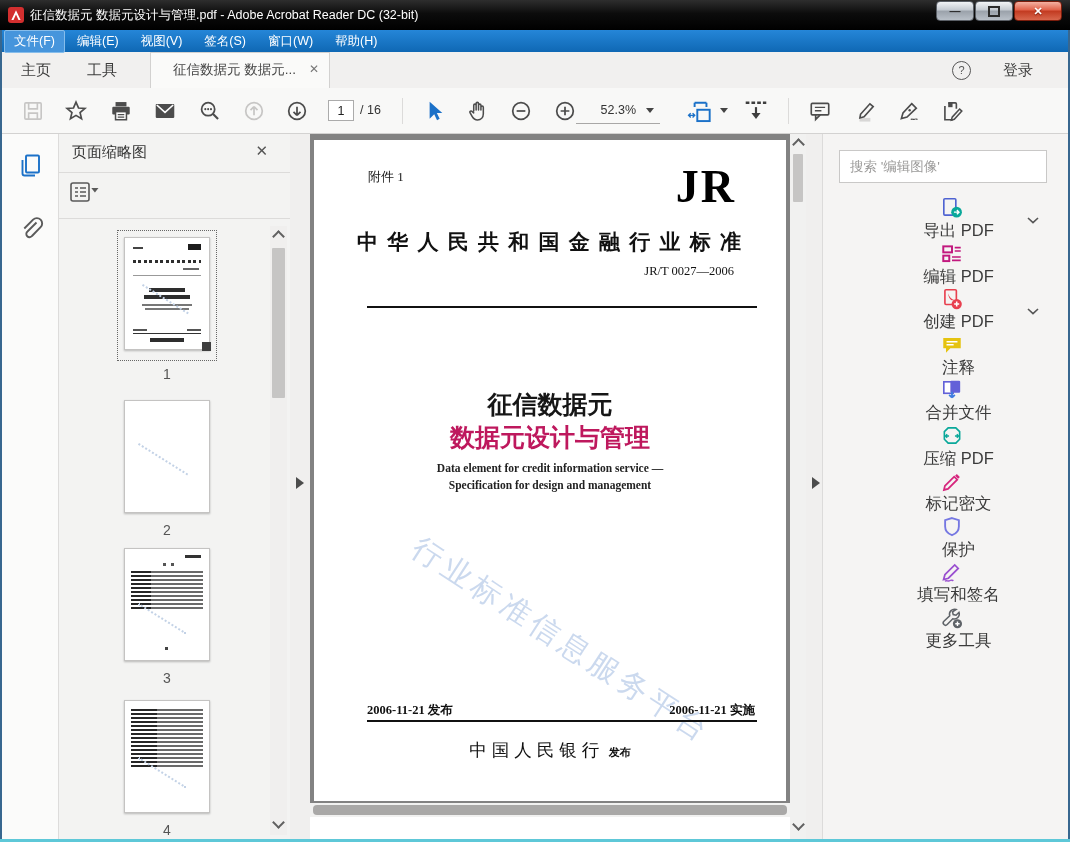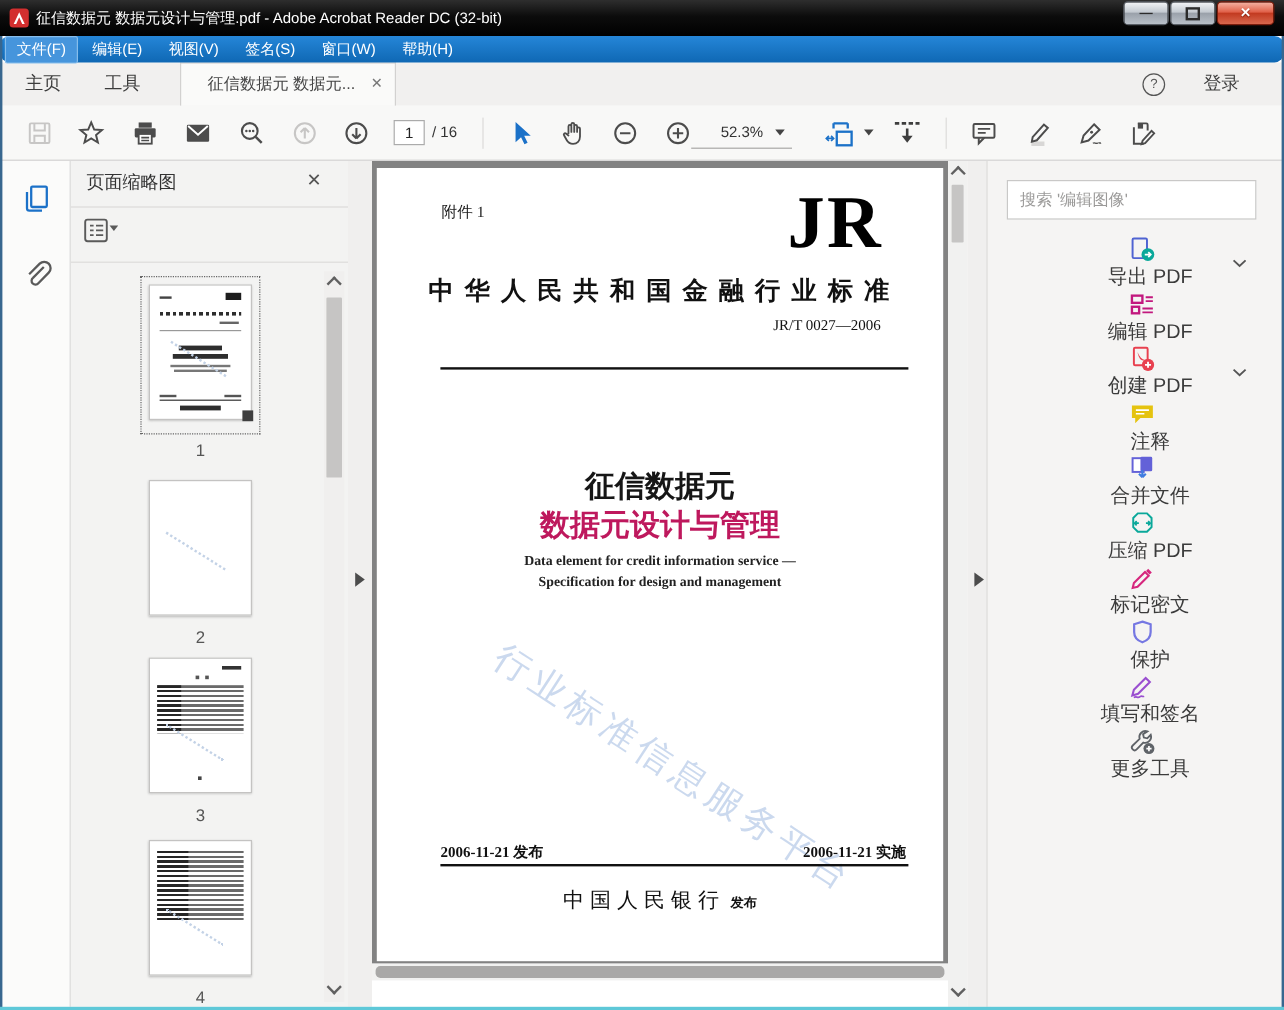--- a/index.html
+++ b/index.html
@@ -16,21 +16,21 @@
   .wbtn{width:38px;height:20px;margin-left:1px;border-radius:4px;border:1px solid #5a5f66;
     background:linear-gradient(180deg,#f2f4f6,#c3c9d0 45%,#9aa1aa 50%,#b9c0c8);
     display:flex;align-items:center;justify-content:center;box-sizing:border-box;}
   .wbtn.close{width:48px;border-color:#7c1d0c;
     background:linear-gradient(180deg,#f3b1a2,#e06048 45%,#c23a20 50%,#d8674d);}
   .wbtn .glyph{font-size:11px;line-height:1;color:#2b2b2b;font-weight:bold;}
   .wbtn.close .glyph{color:#fff;text-shadow:0 1px 1px #7a1a09;}
   .wbtn .boxg{width:8px;height:7px;border:2px solid #2b2b2b;}
   
   .menubar{position:absolute;left:0;top:30px;width:1070px;height:22px;
-    background:linear-gradient(180deg,#2586d8,#0f68b4);display:flex;align-items:center;padding-left:4px;box-sizing:border-box;z-index:29;border-radius:8px;}
+    background:linear-gradient(180deg,#2586d8,#0f68b4);display:flex;align-items:center;padding-left:4px;box-sizing:border-box;z-index:29;}
   .menu-item{color:#fff;font-size:12.5px;padding:2px 9px;margin-right:2px;border-radius:2px;border:1px solid transparent;}
   .menu-item.active{background:#4а95dc;background:#4695dc;border-color:#86bdeb;}
   
   .tabbar{position:absolute;left:0;top:52px;width:1070px;height:36px;background:#f1f0ef;z-index:28;}
   .tab-static{position:absolute;top:0;height:36px;line-height:36px;font-size:15px;color:#3c3c3c;}
   .doc-tab{position:absolute;left:150px;top:0;width:180px;height:36px;background:#fafaf9;
     border:1px solid #d2d1d0;border-bottom:none;box-sizing:border-box;}
   .doc-tab .lbl{position:absolute;left:22px;top:0;height:34px;line-height:34px;font-size:13.5px;color:#454545;white-space:nowrap;}
   .doc-tab .x{position:absolute;right:10px;top:10px;font-size:12px;color:#777;line-height:1;}
   .help-circle{position:absolute;left:952px;top:9px;width:17px;height:17px;border:1.6px solid #555;border-radius:50%;
@@ -300,21 +300,21 @@
     </div>
 
     <div class="collapse-strip" style="left:290px">
       <span class="tri-right" style="left:6px;top:343px"></span>
     </div>
 
     <div class="docarea">
       <div class="doc-gray">
         <div class="page">
           <span class="abs serif" style="left:54px;top:28px;font-size:13px;color:#1a1a1a">附件 1</span>
-          <span class="abs serif" style="right:50px;top:15px;font-size:62px;font-weight:bold;letter-spacing:2px;line-height:1">JR</span>
+          <span class="abs serif" style="right:50px;top:24px;font-size:46px;font-weight:bold;letter-spacing:2px;line-height:1">JR</span>
           <div class="abs serif" style="left:0;right:0;top:88px;text-align:center;font-size:21px;font-weight:700;letter-spacing:2px;color:#111">中 华 人 民 共 和 国 金 融 行 业 标 准</div>
           <span class="abs serif" style="right:52px;top:124px;font-size:12.5px;color:#111">JR/T 0027—2006</span>
           <span class="abs" style="left:53px;top:166px;width:390px;height:2px;background:#111"></span>
           <div class="abs" style="left:0;right:0;top:248px;text-align:center;font-size:25px;font-weight:bold;color:#161616">征信数据元</div>
           <div class="abs" style="left:0;right:0;top:281px;text-align:center;font-size:25px;font-weight:bold;color:#be185d">数据元设计与管理</div>
           <div class="abs serif" style="left:0;right:0;top:322px;text-align:center;font-size:11.5px;font-weight:bold;color:#222">Data element for credit information service —</div>
           <div class="abs serif" style="left:0;right:0;top:339px;text-align:center;font-size:11.5px;font-weight:bold;color:#222">Specification for design and management</div>
           <div class="abs" style="left:112px;top:388px;font-size:30px;letter-spacing:5px;color:rgba(130,165,215,.42);transform:rotate(33deg);transform-origin:left top;white-space:nowrap">行业标准信息服务平台</div>
           <span class="abs serif" style="left:53px;top:562px;font-size:12.5px;font-weight:600;color:#111">2006-11-21 发布</span>
           <span class="abs serif" style="right:31px;top:562px;font-size:12.5px;font-weight:600;color:#111">2006-11-21 实施</span>

